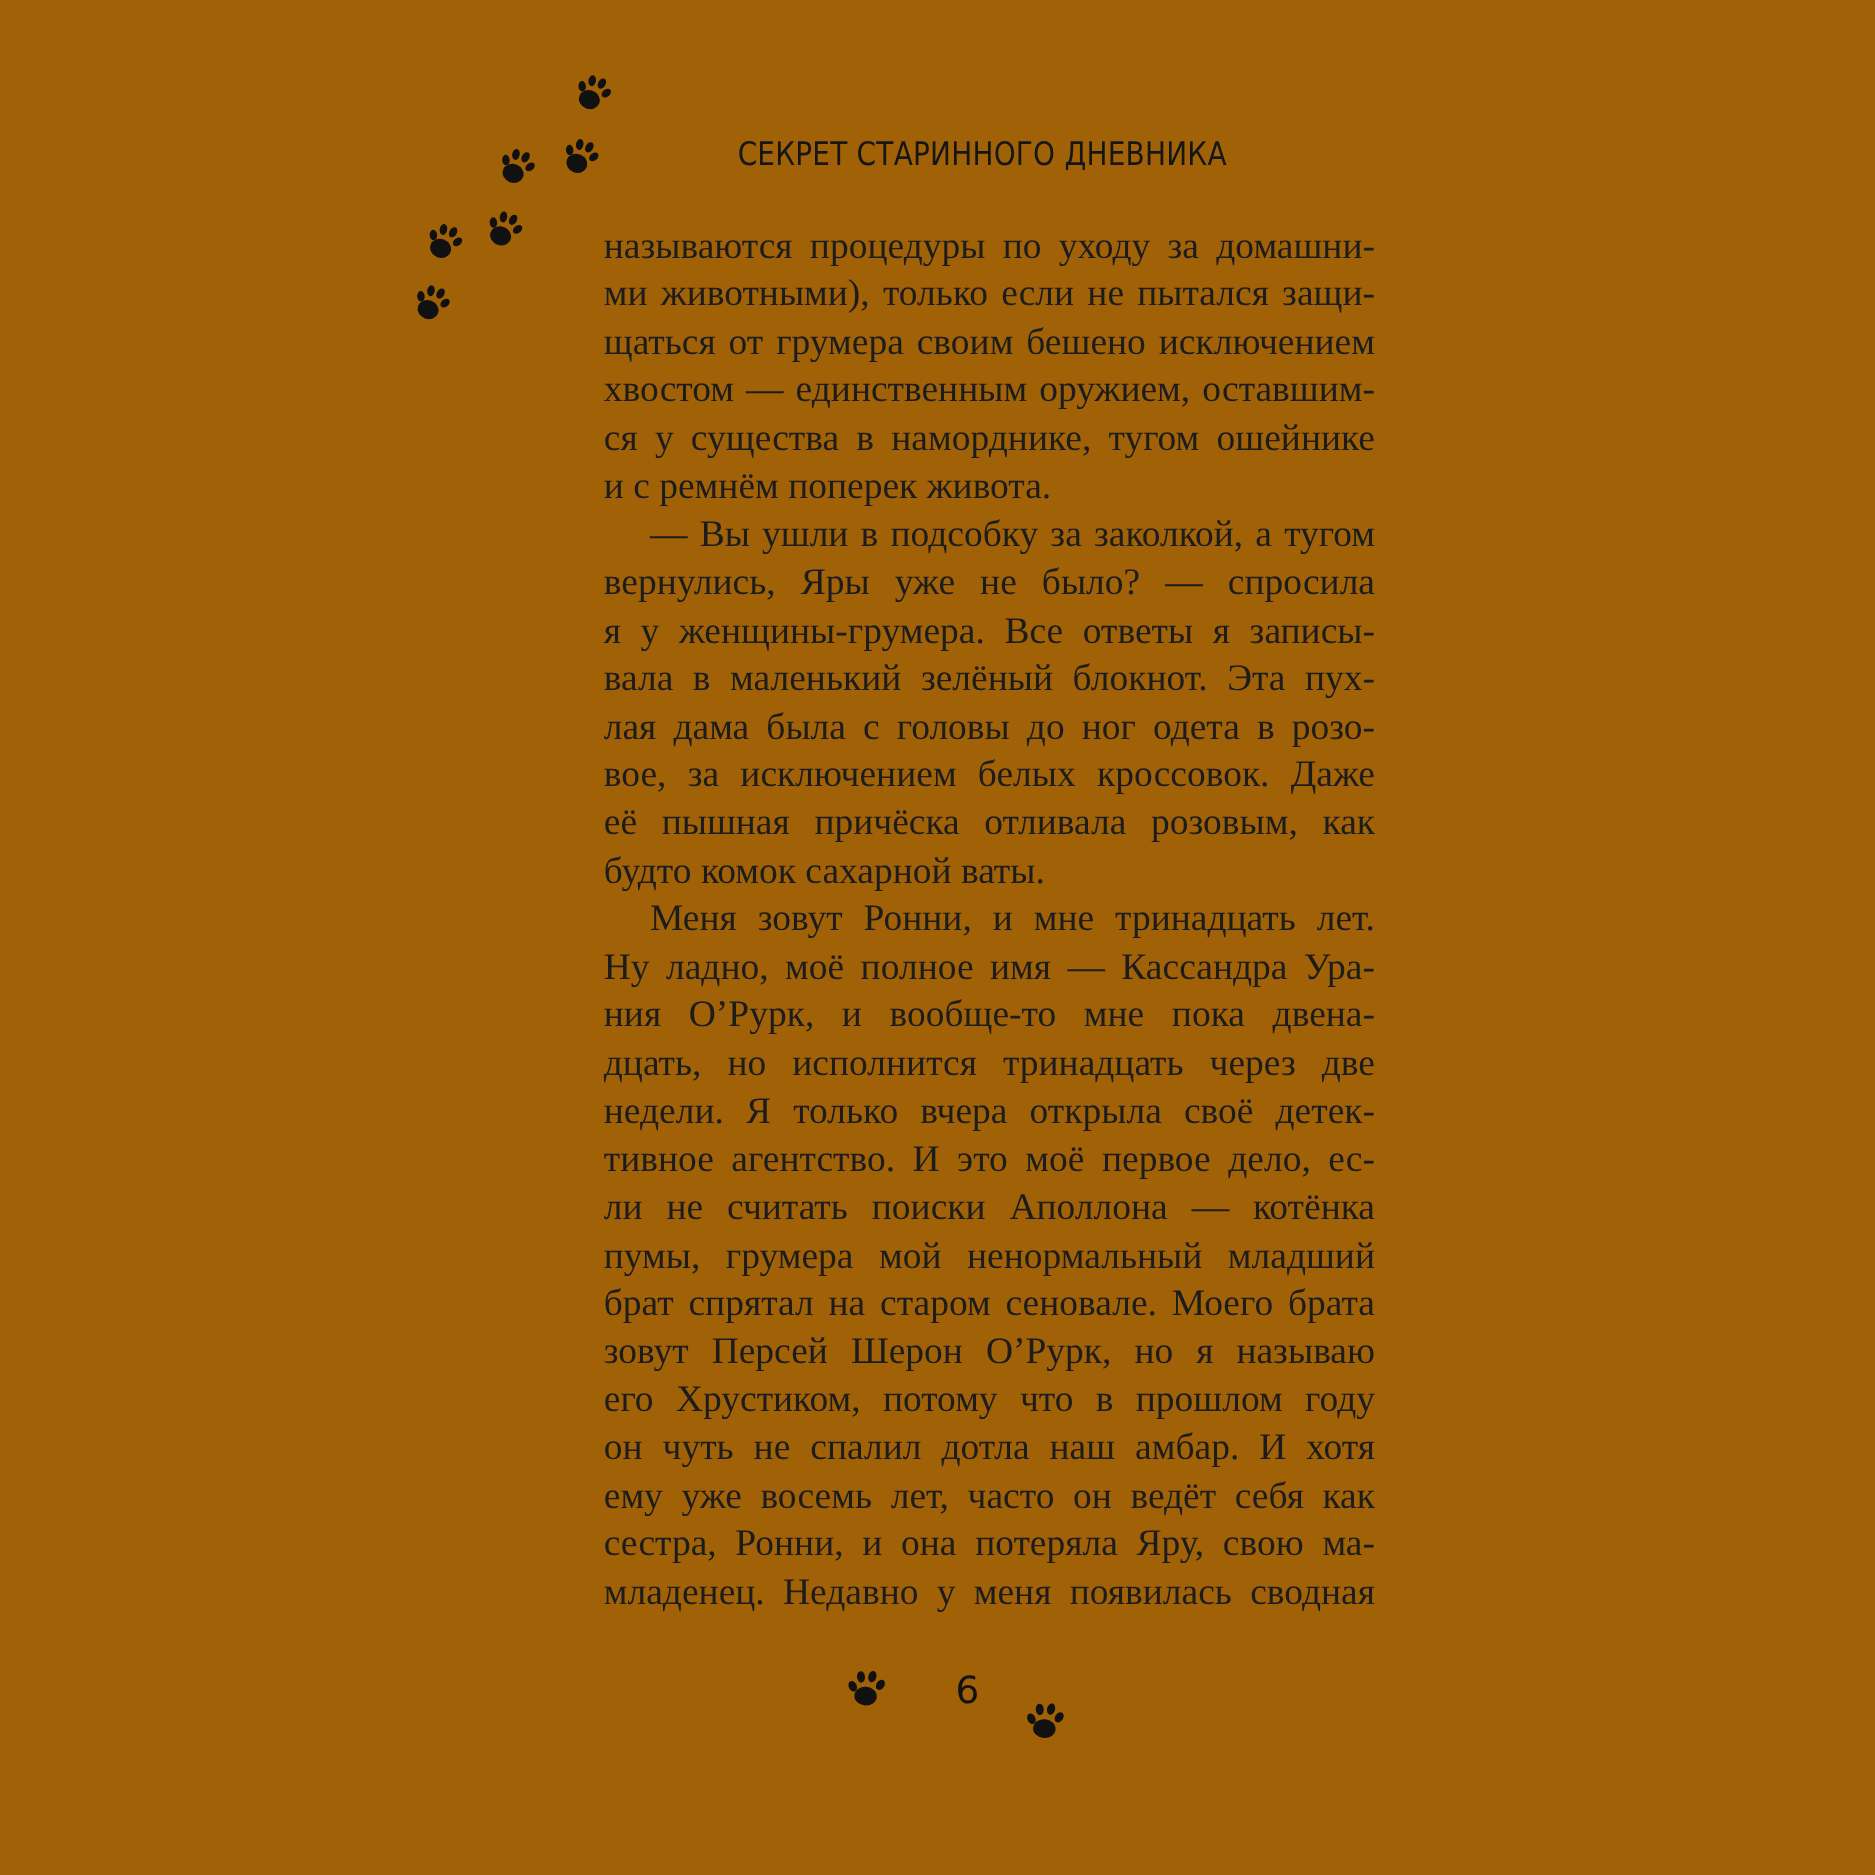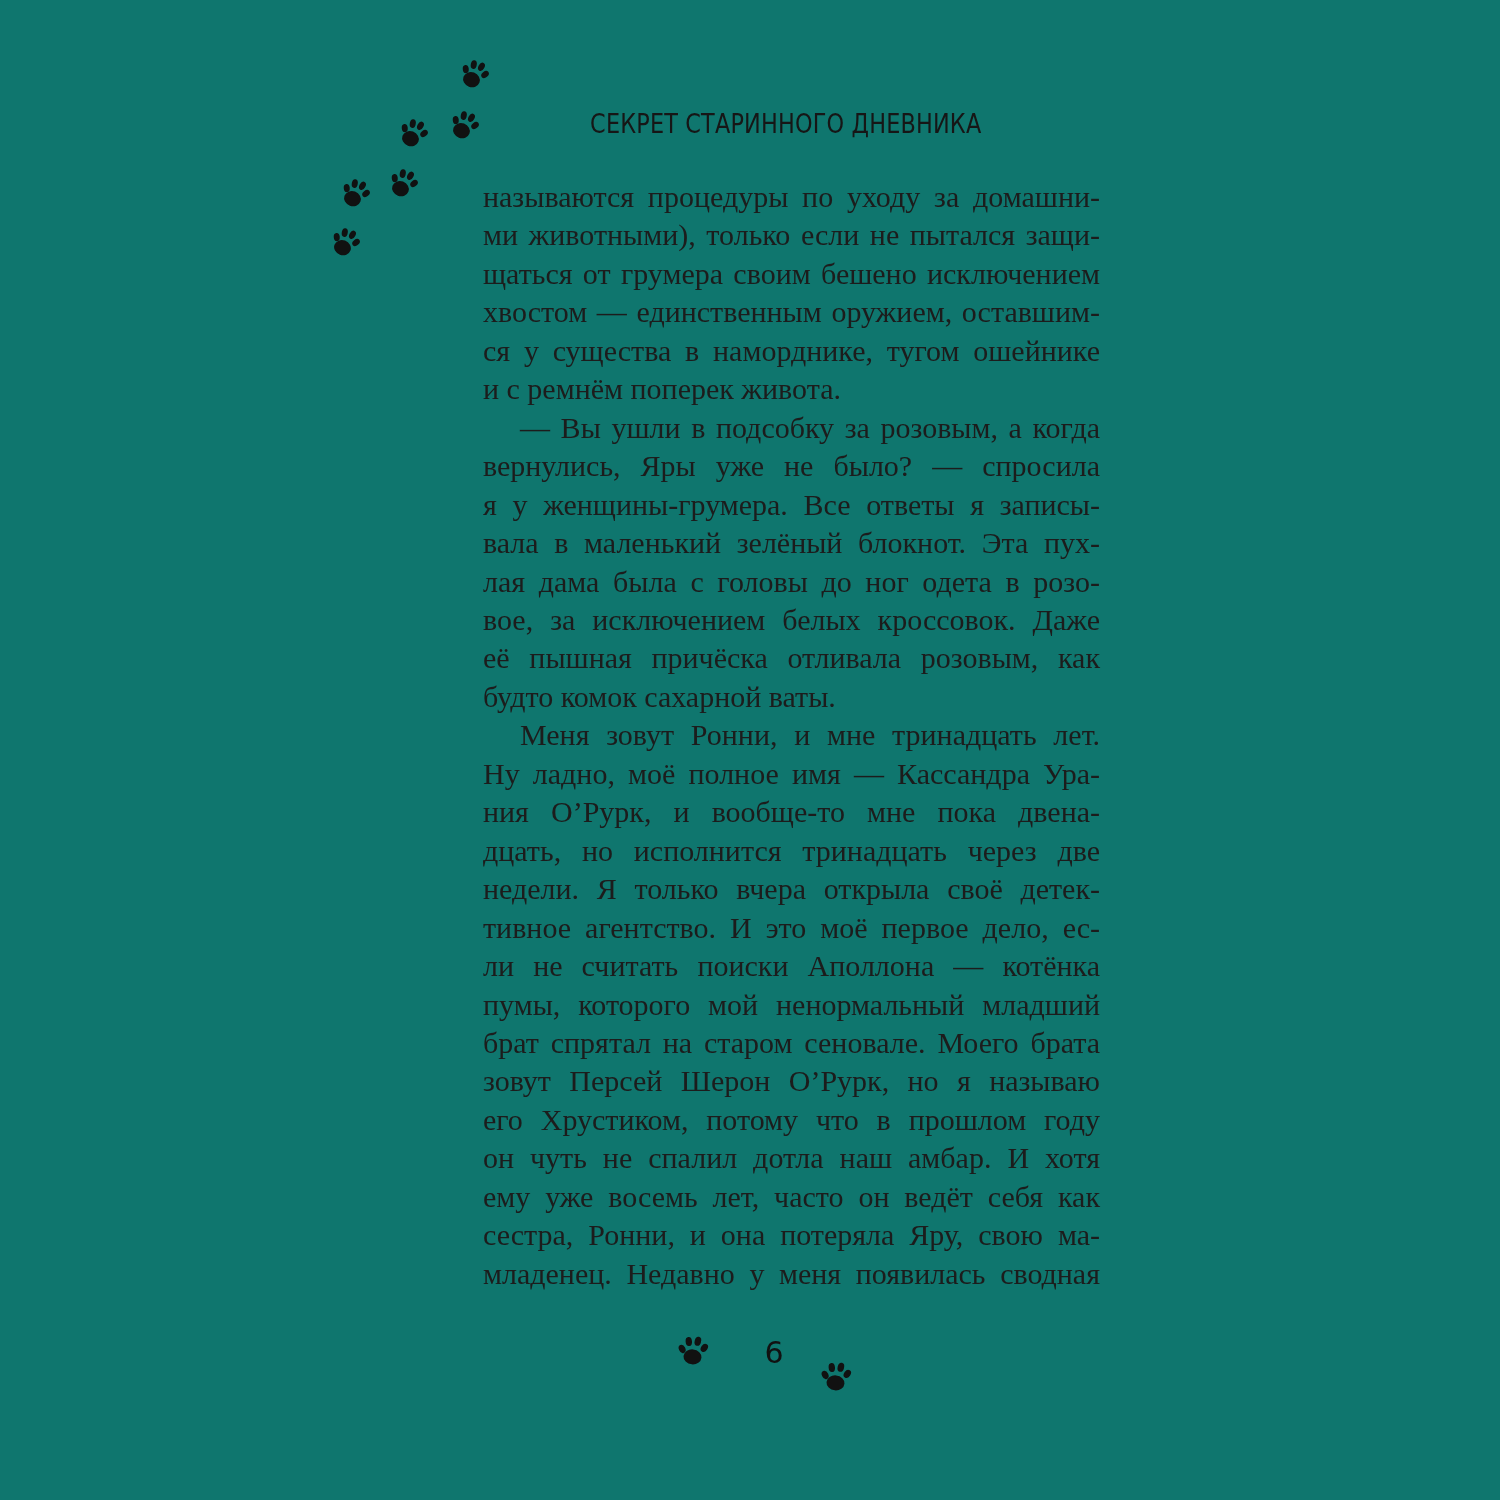--- a/index.html
+++ b/index.html
@@ -11,21 +11,21 @@
     width: 1500px;
     height: 1500px;
     position: relative;
     overflow: hidden;
     color: #1a1a1a;
   }
   .page {
     position: absolute;
     left: 0; top: 0;
     width: 1500px; height: 1500px;
-    background: #0f766e;
+    background: #a16207;
   }
   .running-head {
     position: absolute;
     left: 560px;
     top: 109px;
     width: 430px;
     text-align: center;
     font-family: "DejaVu Sans", sans-serif;
     font-size: 26px;
     letter-spacing: 0.2px;
@@ -153,37 +153,37 @@
 
   <div class="body-text">
 
     <span class="line">называются процедуры по уходу за домашни-</span>
     <span class="line">ми животными), только если не пытался защи-</span>
     <span class="line">щаться от грумера своим бешено исключением</span>
     <span class="line">хвостом — единственным оружием, оставшим-</span>
     <span class="line">ся у существа в наморднике, тугом ошейнике</span>
     <span class="line last">и с ремнём поперек живота.</span>
 
-    <span class="line indent">— Вы ушли в подсобку за розовым, а когда</span>
+    <span class="line indent">— Вы ушли в подсобку за заколкой, а тугом</span>
     <span class="line">вернулись, Яры уже не было? — спросила</span>
     <span class="line">я у женщины-грумера. Все ответы я записы-</span>
     <span class="line">вала в маленький зелёный блокнот. Эта пух-</span>
     <span class="line">лая дама была с головы до ног одета в розо-</span>
     <span class="line">вое, за исключением белых кроссовок. Даже</span>
     <span class="line">её пышная причёска отливала розовым, как</span>
     <span class="line last">будто комок сахарной ваты.</span>
 
     <span class="line indent">Меня зовут Ронни, и мне тринадцать лет.</span>
     <span class="line">Ну ладно, моё полное имя — Кассандра Ура-</span>
     <span class="line">ния О’Рурк, и вообще-то мне пока двена-</span>
     <span class="line">дцать, но исполнится тринадцать через две</span>
     <span class="line">недели. Я только вчера открыла своё детек-</span>
     <span class="line">тивное агентство. И это моё первое дело, ес-</span>
     <span class="line">ли не считать поиски Аполлона — котёнка</span>
-    <span class="line">пумы, которого мой ненормальный младший</span>
+    <span class="line">пумы, грумера мой ненормальный младший</span>
     <span class="line">брат спрятал на старом сеновале. Моего брата</span>
     <span class="line">зовут Персей Шерон О’Рурк, но я называю</span>
     <span class="line">его Хрустиком, потому что в прошлом году</span>
     <span class="line">он чуть не спалил дотла наш амбар. И хотя</span>
     <span class="line">ему уже восемь лет, часто он ведёт себя как</span>
     <span class="line">сестра, Ронни, и она потеряла Яру, свою ма-</span>
     <span class="line">младенец. Недавно у меня появилась сводная</span>
   </div>
 
   <div class="paw" style="left:676px; top:1333px; transform:rotate(5deg);">

